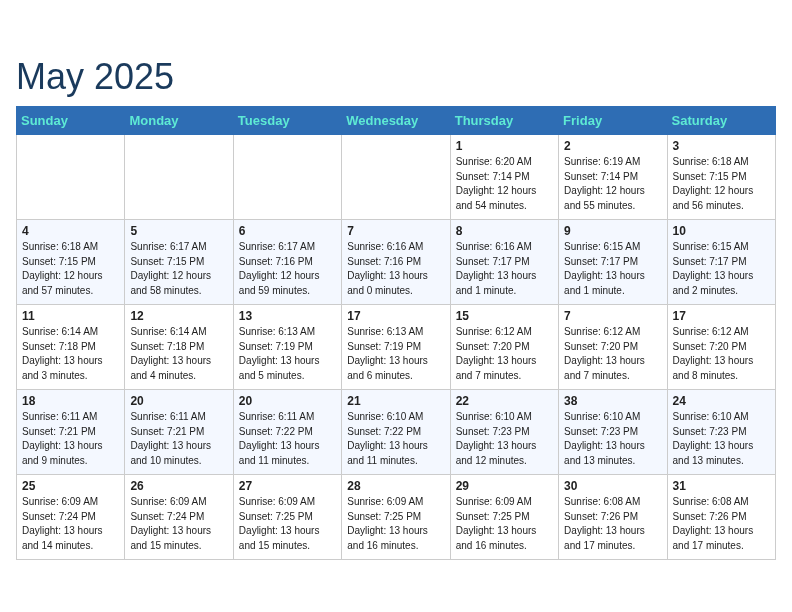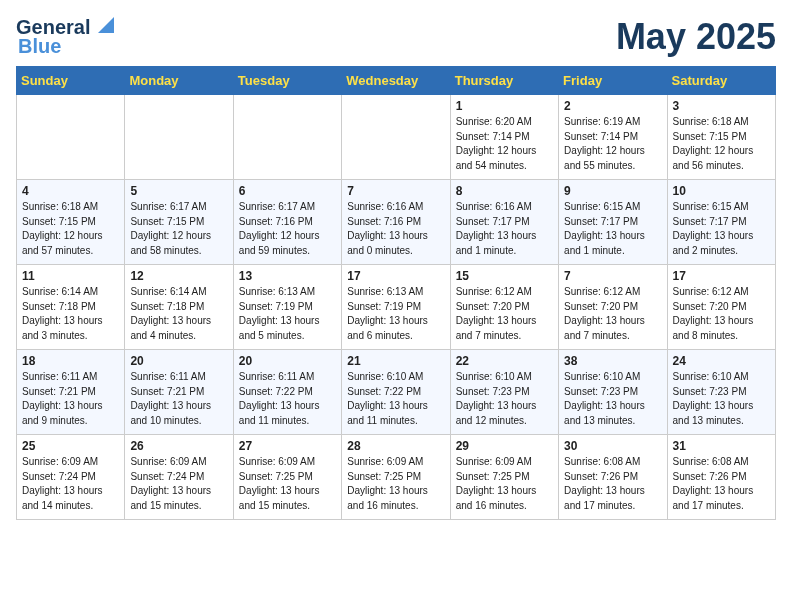--- a/index.html
+++ b/index.html
@@ -19,36 +19,37 @@
     .logo {
       display: flex;
       flex-direction: column;
       align-items: flex-start;
     }
     .title-block {
       text-align: right;
     }
     .month-title {
       font-size: 36px;
-      font-weight: bold;
+      font-weight: normal;
       color: #1a3a5c;
+      margin-top: 40px;
     }
     .location-title {
       font-size: 15px;
       color: #333;
       margin-top: 2px;
     }
     table {
       width: 100%;
       border-collapse: collapse;
       margin-top: 8px;
     }
     th {
       background-color: #2e6db4;
-      color: #fde047;
+      color: #5eead4;
       font-size: 13px;
       font-weight: bold;
       padding: 6px 4px;
       text-align: left;
       border: 1px solid #2e6db4;
     }
     td {
       border: 1px solid #ccc;
       vertical-align: top;
       padding: 4px 5px;
@@ -77,29 +78,20 @@
     }
     tr:nth-child(odd) td {
       background-color: #fff;
     }
     th:first-child { border-radius: 0; }
   </style>
 </head>
 <body>
 
 <div class="header">
-  <div class="logo">
-    <div style="display:flex;align-items:center;">
-      <span style="font-size:20px;font-weight:bold;color:#1a3a5c;">General</span>
-      <svg width="22" height="22" viewBox="0 0 22 22" style="margin-left:2px;margin-top:-4px;">
-        <polygon points="6,18 22,2 22,18" fill="#4a90d9"></polygon>
-      </svg>
-    </div>
-    <span style="font-size:20px;font-weight:bold;color:#4a90d9;margin-top:-4px;margin-left:2px;">Blue</span>
-  </div>
   <div class="title-block">
     <div class="month-title">May 2025</div>
   </div>
 </div>
 
 <table>
   <thead>
     <tr>
     <th>Sunday</th>
         <th>Monday</th>

